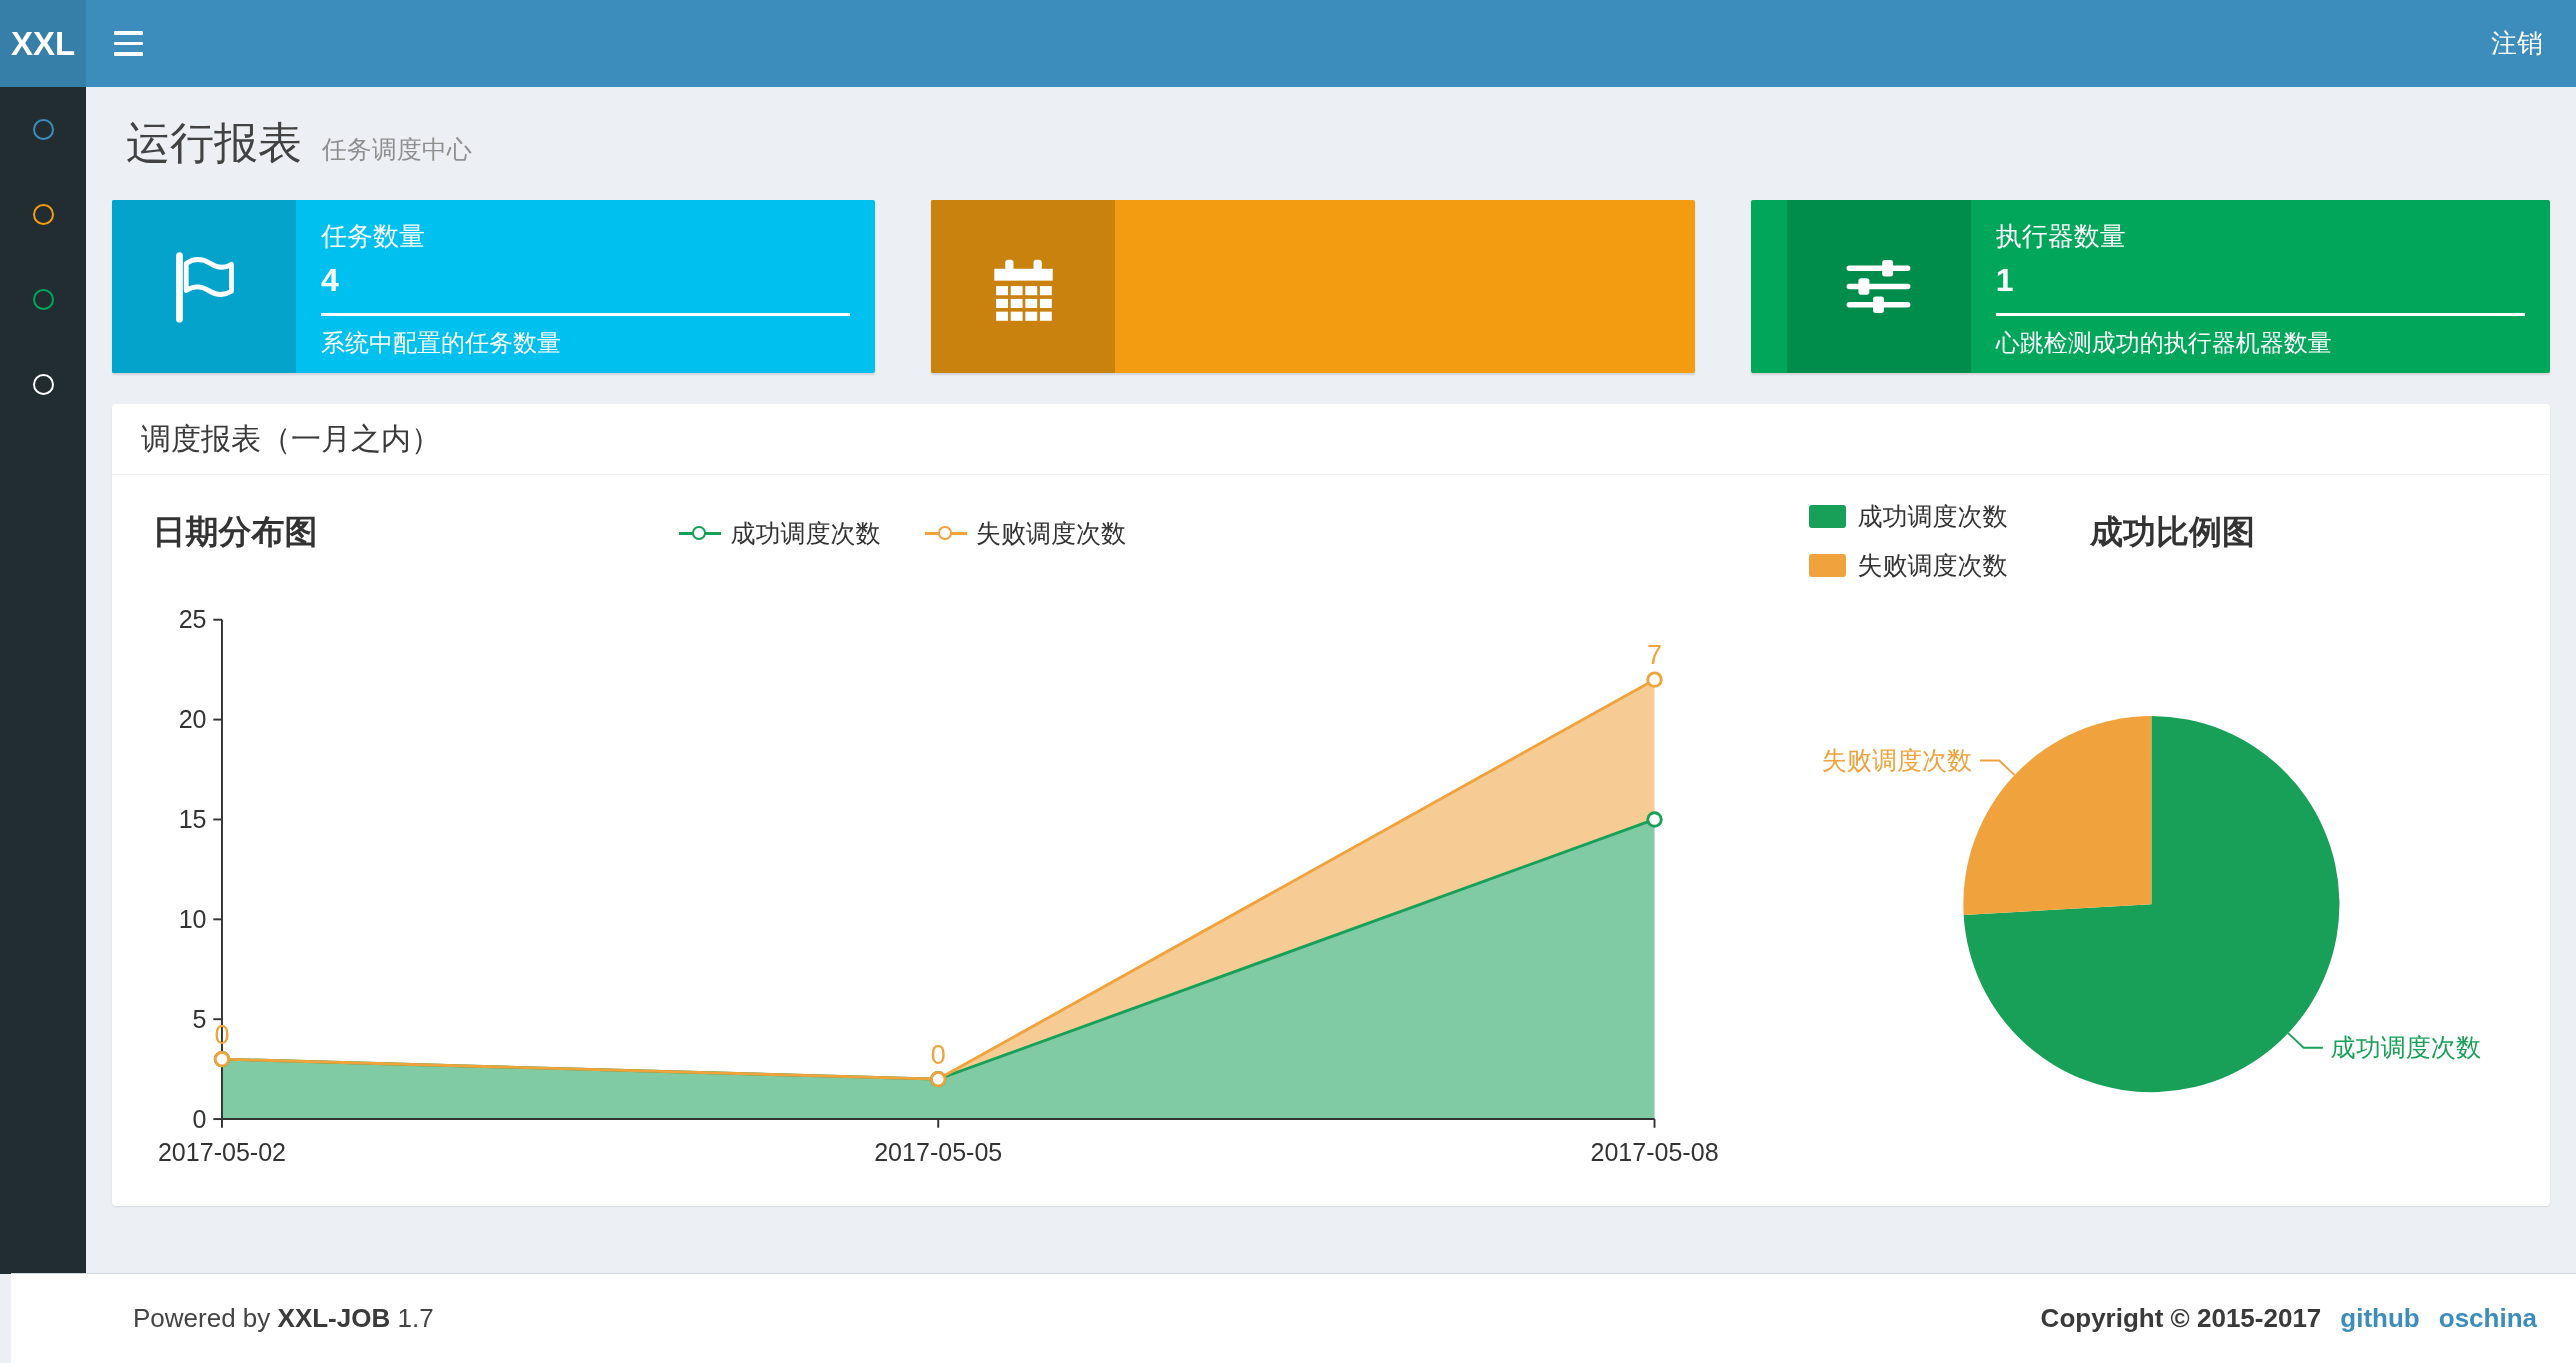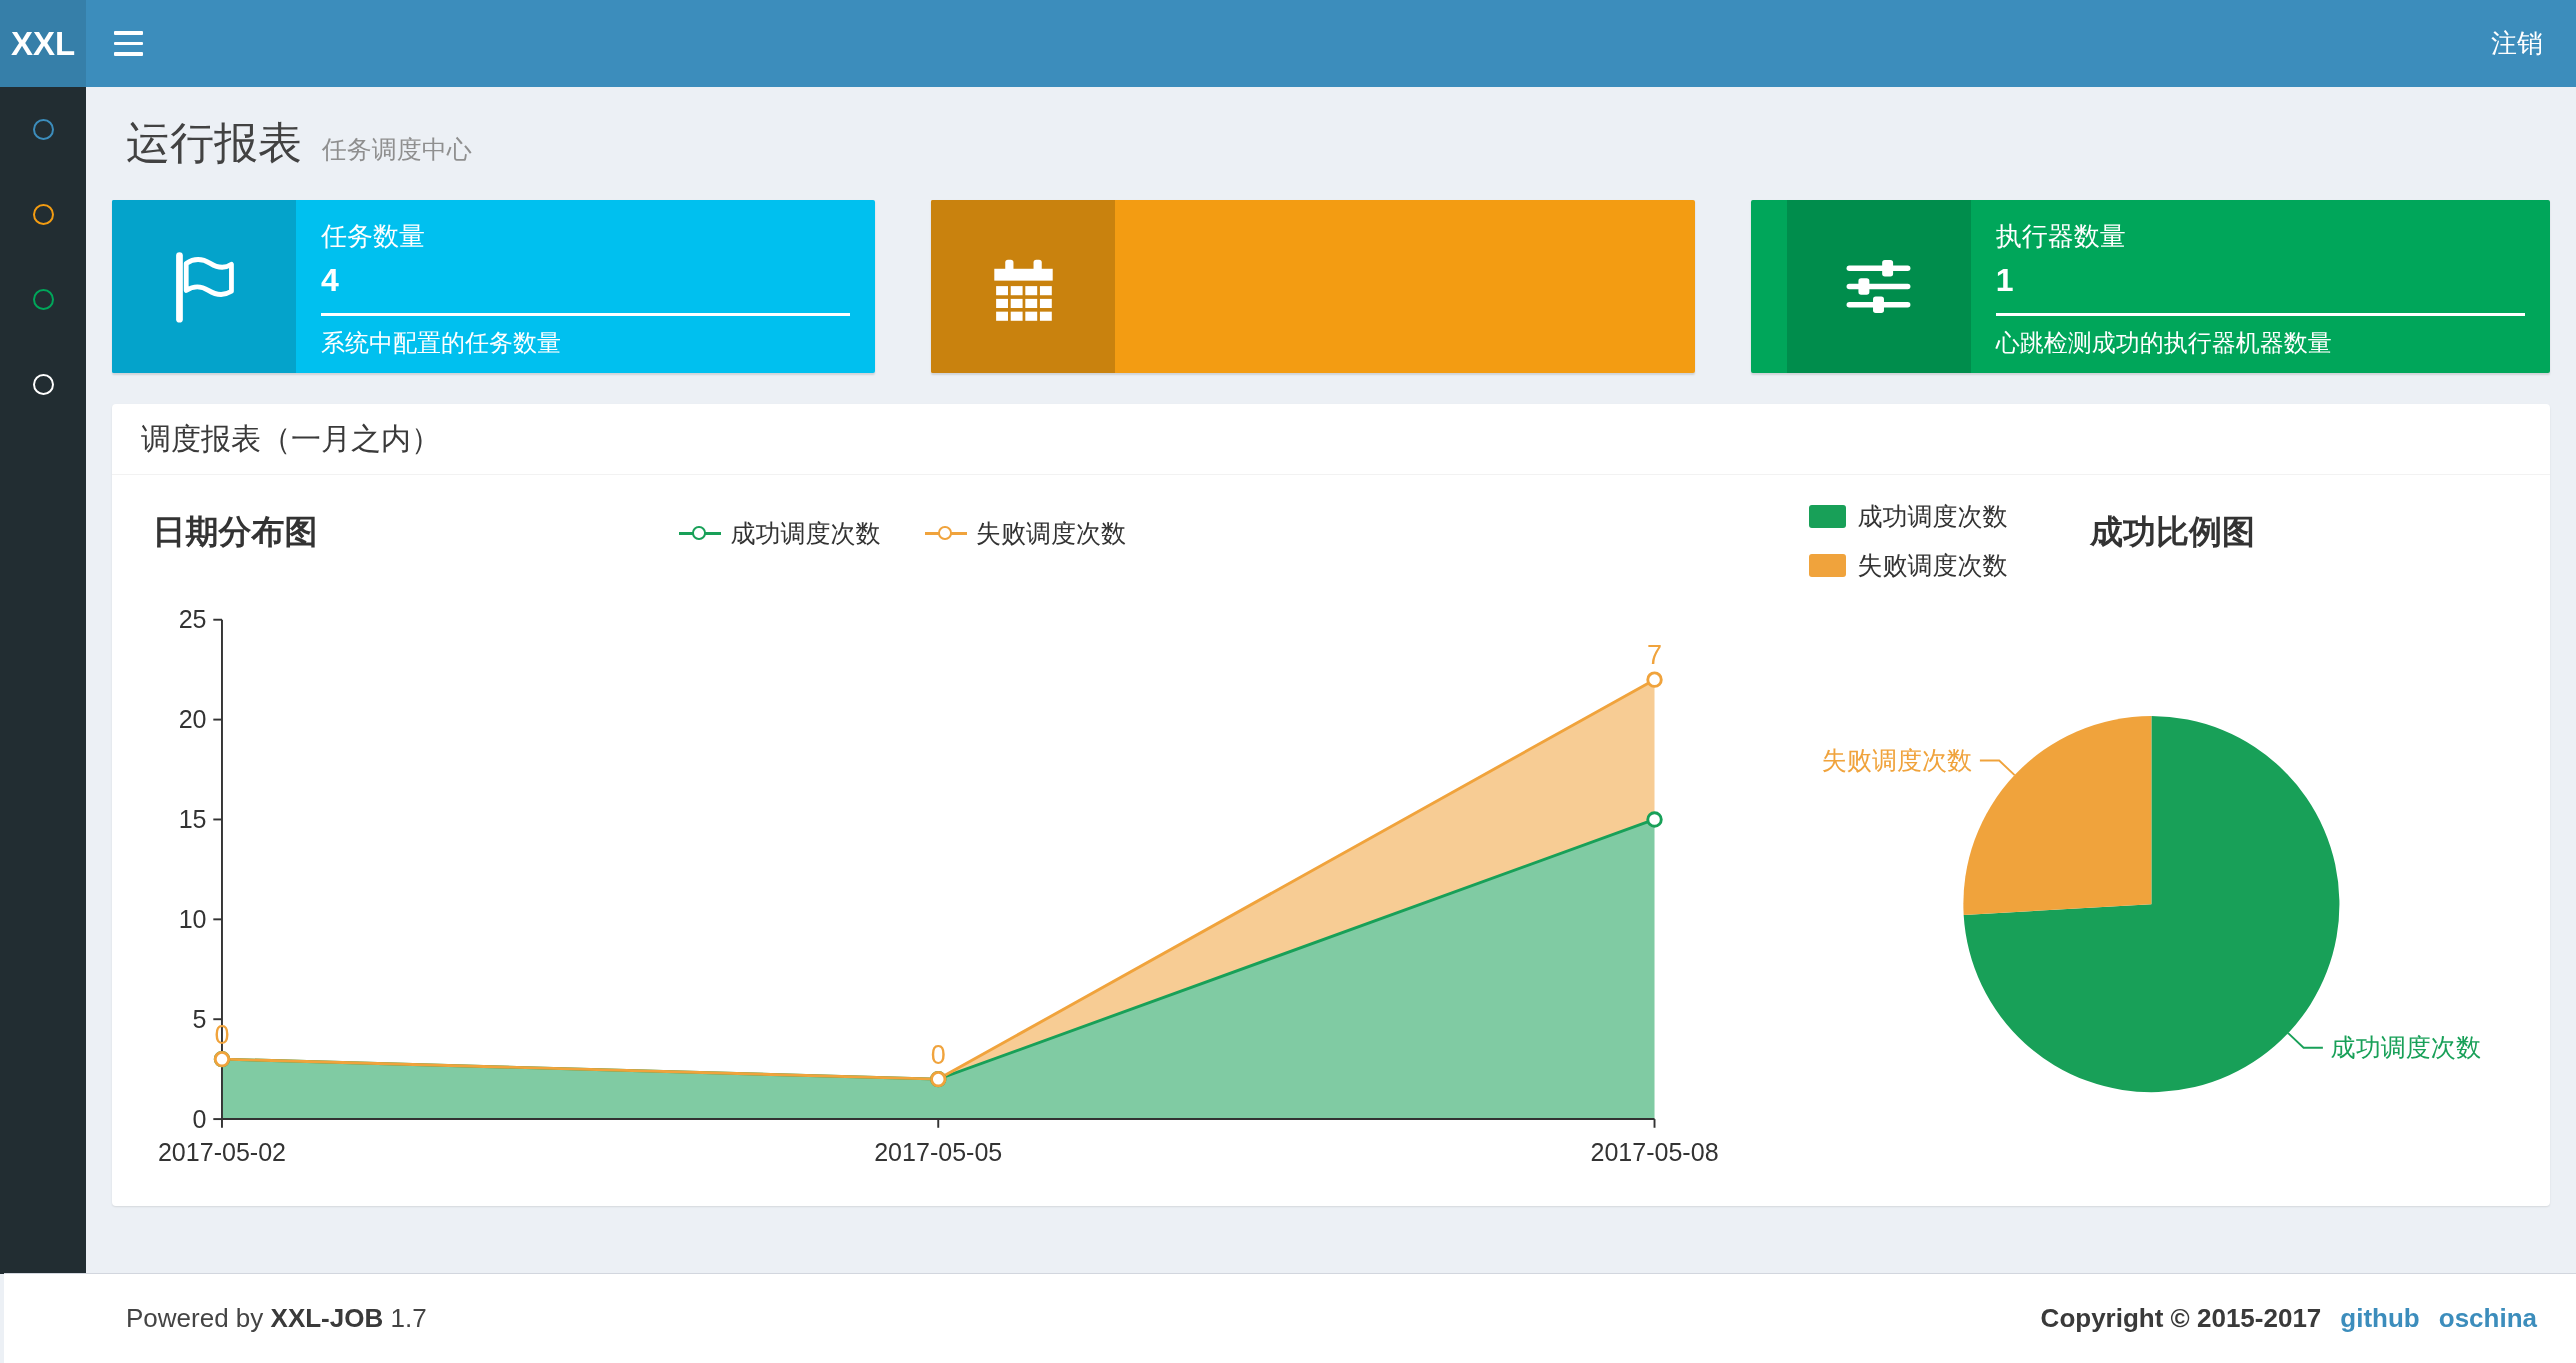--- a/index.html
+++ b/index.html
@@ -57,21 +57,21 @@
   .legend-icon::after { content:""; position:absolute; left:13.5px; top:0; width:9.6px; height:9.6px; border:2.9px solid var(--c,#999); border-radius:50%; background:#fff; }
 
   .chart-right { position:absolute; left:1668px; top:0; width:791px; height:730px; }
   .chart-right svg { position:absolute; left:0; top:0; }
   .pie-legend { position:absolute; left:29px; top:25px; display:flex; flex-direction:column; gap:15.4px; z-index:2; }
   .pie-legend-item { display:flex; align-items:center; gap:11.6px; font-size:25px; color:#333; cursor:pointer; }
   .swatch { width:37px; height:23px; border-radius:2.9px; background:var(--c,#999); }
   .pie-title { position:absolute; left:310px; top:35px; font-size:33px; font-weight:bold; color:#333; }
 
   
-  .footer { position:absolute; left:4px; right:0; bottom:0; height:90px; background:#fff; border-top:1px solid #d2d6de; display:flex; align-items:center; padding:0 39px 0 122px; font-size:26px; color:#444; }
+  .footer { position:absolute; left:11px; right:0; bottom:0; height:90px; background:#fff; border-top:1px solid #d2d6de; display:flex; align-items:center; padding:0 39px 0 122px; font-size:26px; color:#444; }
   .footer b { color:#3a3a3a; }
   .footer-right { margin-left:auto; display:flex; align-items:flex-start; }
   .footer-right a { margin-left:19px; color:var(--link,#3c8dbc); font-weight:bold; cursor:pointer; text-decoration:none; }
 </style>
 </head>
 <body>
 
 <div class="navbar">
   <div class="logo">XXL</div>
   <div class="hamburger">

